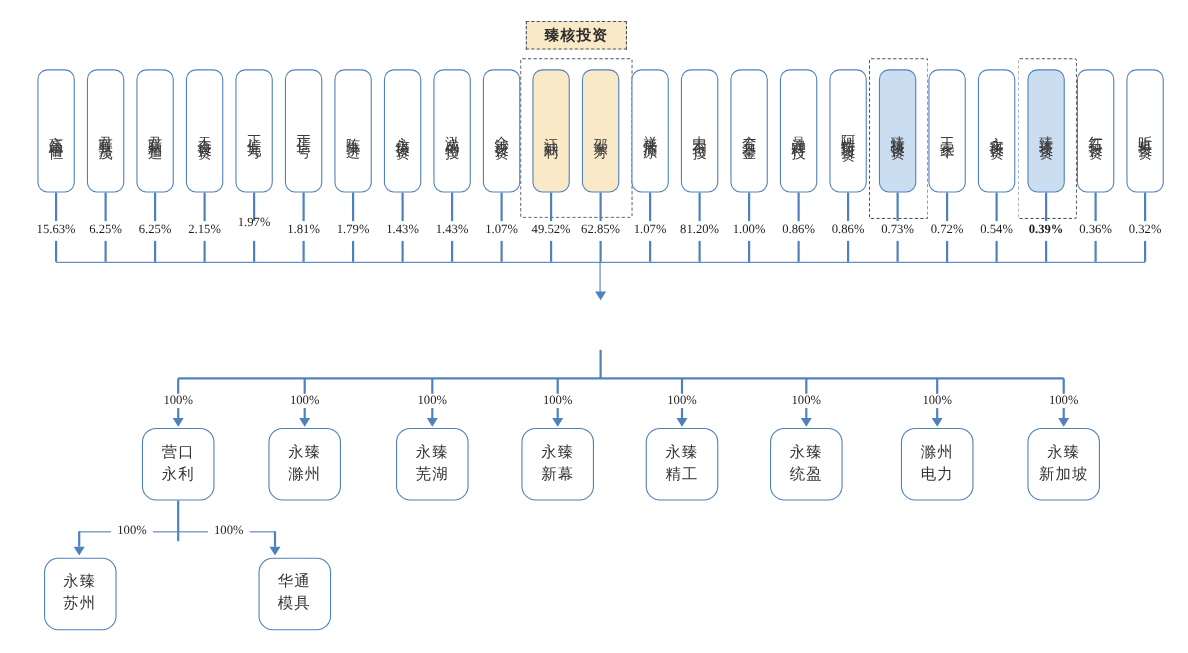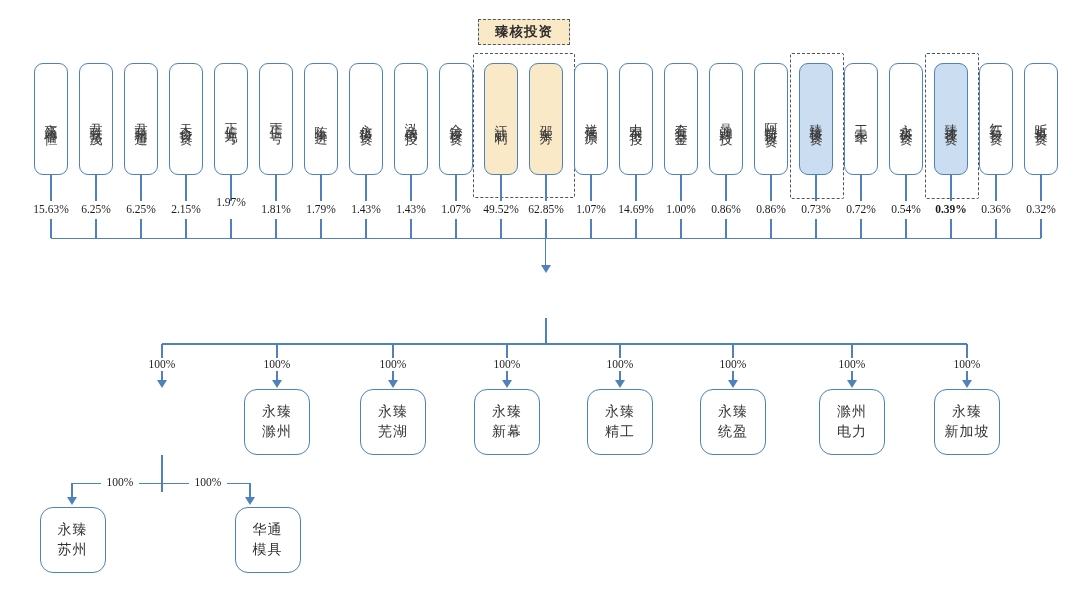--- a/index.html
+++ b/index.html
@@ -117,21 +117,21 @@
     <div class="sh-box" style="left: 574px; top: 63px;">
       <span class="sh-name">祥禾涌原</span>
     </div>
     <div class="vline" style="left: 590.25px; top: 175px; height: 26px;"></div>
     <div class="pct" style="left: 564px; top: 203px; width: 54px;">1.07%</div>
     <div class="vline" style="left: 590.25px; top: 219px; height: 19px;"></div>
     <div class="sh-box" style="left: 619px; top: 63px;">
       <span class="sh-name">中泰创投</span>
     </div>
     <div class="vline" style="left: 635.25px; top: 175px; height: 26px;"></div>
-    <div class="pct" style="left: 609px; top: 203px; width: 54px;">14.69%</div>
+    <div class="pct" style="left: 609px; top: 203px; width: 54px;">81.20%</div>
     <div class="vline" style="left: 635.25px; top: 219px; height: 19px;"></div>
     <div class="sh-box" style="left: 664px; top: 63px;">
       <span class="sh-name">金石基金</span>
     </div>
     <div class="vline" style="left: 680.25px; top: 175px; height: 26px;"></div>
     <div class="pct" style="left: 654px; top: 203px; width: 54px;">1.00%</div>
     <div class="vline" style="left: 680.25px; top: 219px; height: 19px;"></div>
     <div class="sh-box" style="left: 709px; top: 63px;">
       <span class="sh-name">晶澳科技</span>
     </div>
@@ -177,20 +177,22 @@
     <div class="sh-box" style="left: 1024px; top: 63px;">
       <span class="sh-name">昕卓投资</span>
     </div>
     <div class="vline" style="left: 1040.25px; top: 175px; height: 26px;"></div>
     <div class="pct" style="left: 1014px; top: 203px; width: 54px;">0.32%</div>
     <div class="vline" style="left: 1040.25px; top: 219px; height: 19px;"></div>
     <div class="vline" style="left: 161.25px; top: 344px; height: 14px;"></div>
     <div class="pct" style="left: 140px; top: 358px; width: 44px;">100%</div>
     <div class="vline" style="left: 161.25px; top: 371px; height: 10px;"></div>
     <div class="arrowhead" style="left: 157px; top: 380px;"></div>
+    <div class="sub-box" style="left: 129px; top: 389px;">营口
+永利</div>
     <div class="vline" style="left: 276.25px; top: 344px; height: 14px;"></div>
     <div class="pct" style="left: 255px; top: 358px; width: 44px;">100%</div>
     <div class="vline" style="left: 276.25px; top: 371px; height: 10px;"></div>
     <div class="arrowhead" style="left: 272px; top: 380px;"></div>
     <div class="sub-box" style="left: 244px; top: 389px;">永臻
 滁州</div>
     <div class="vline" style="left: 392.25px; top: 344px; height: 14px;"></div>
     <div class="pct" style="left: 371px; top: 358px; width: 44px;">100%</div>
     <div class="vline" style="left: 392.25px; top: 371px; height: 10px;"></div>
     <div class="arrowhead" style="left: 388px; top: 380px;"></div>

